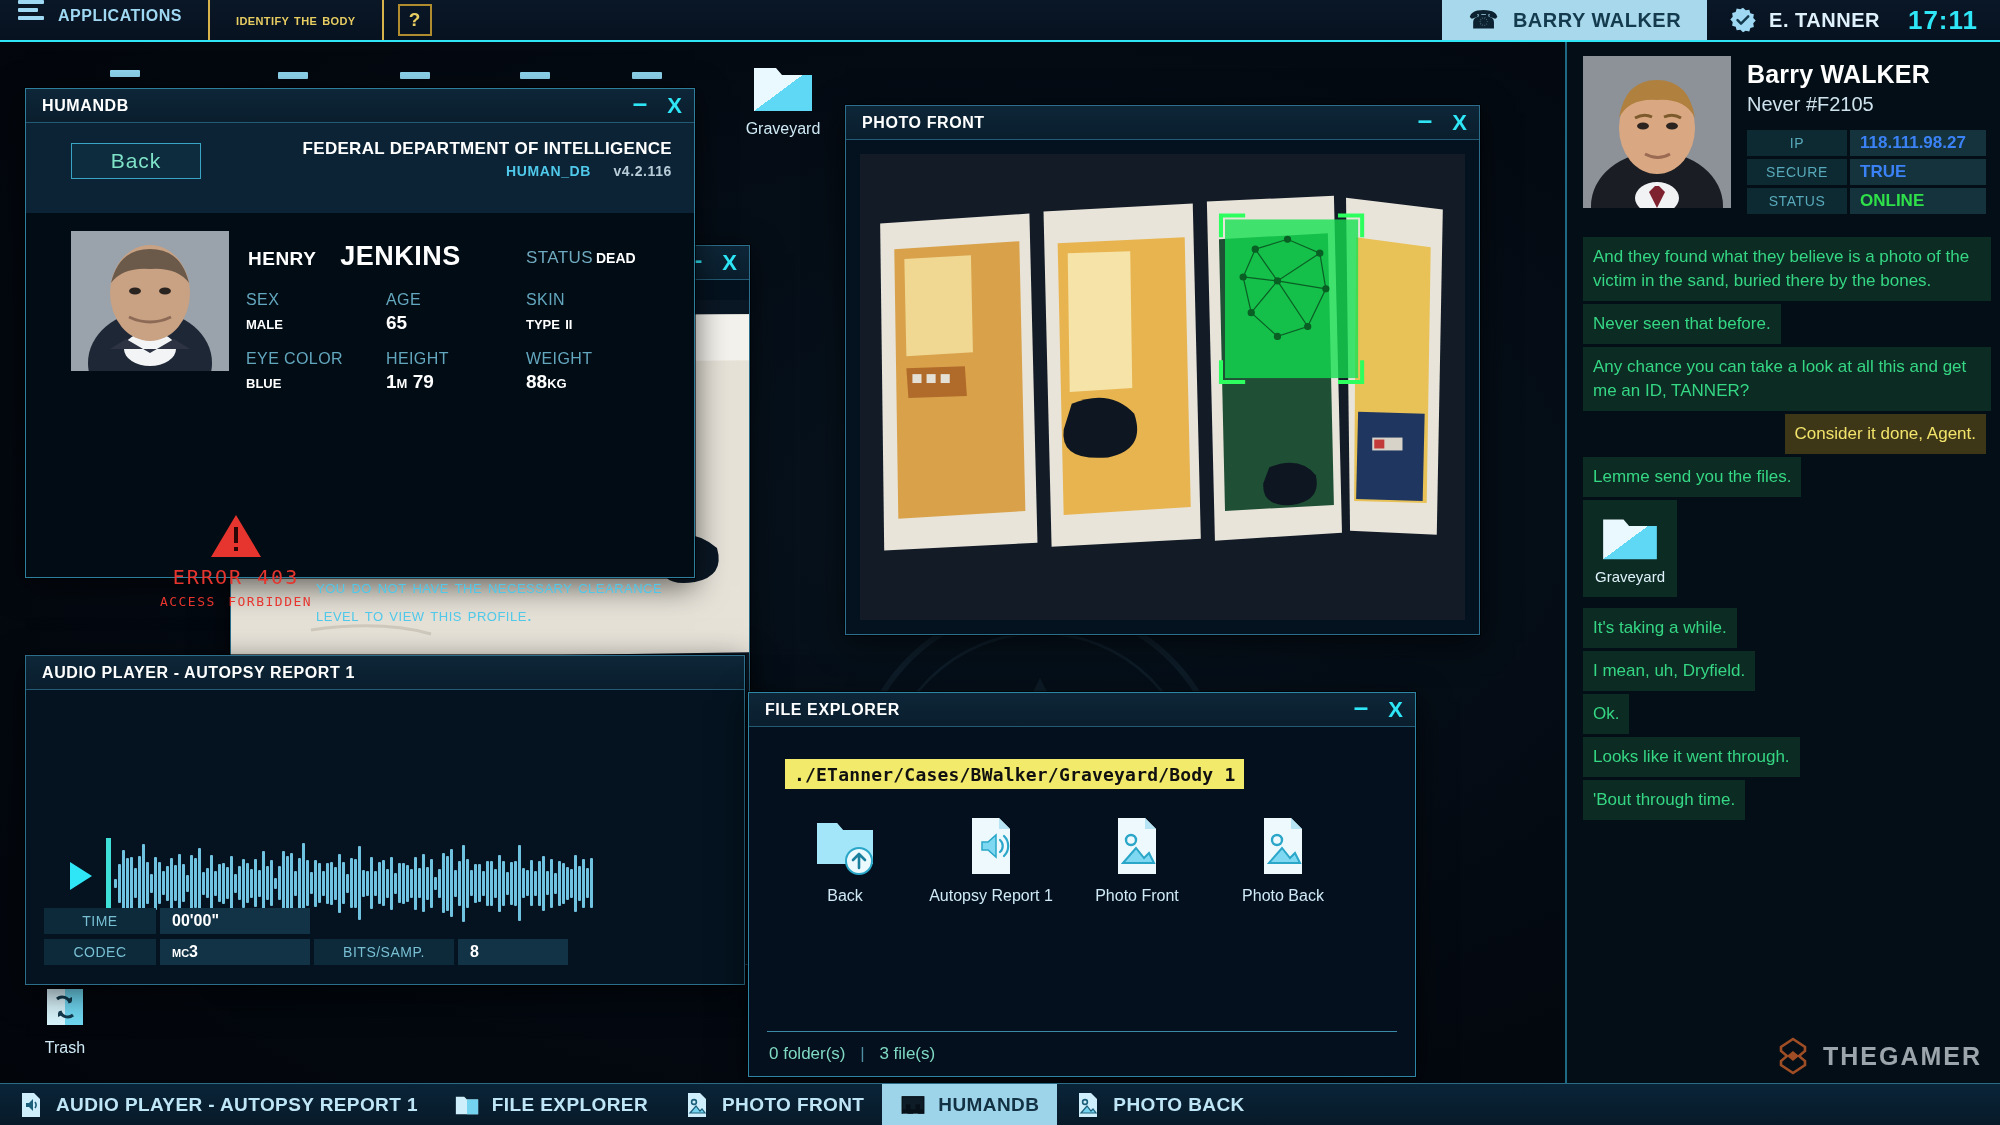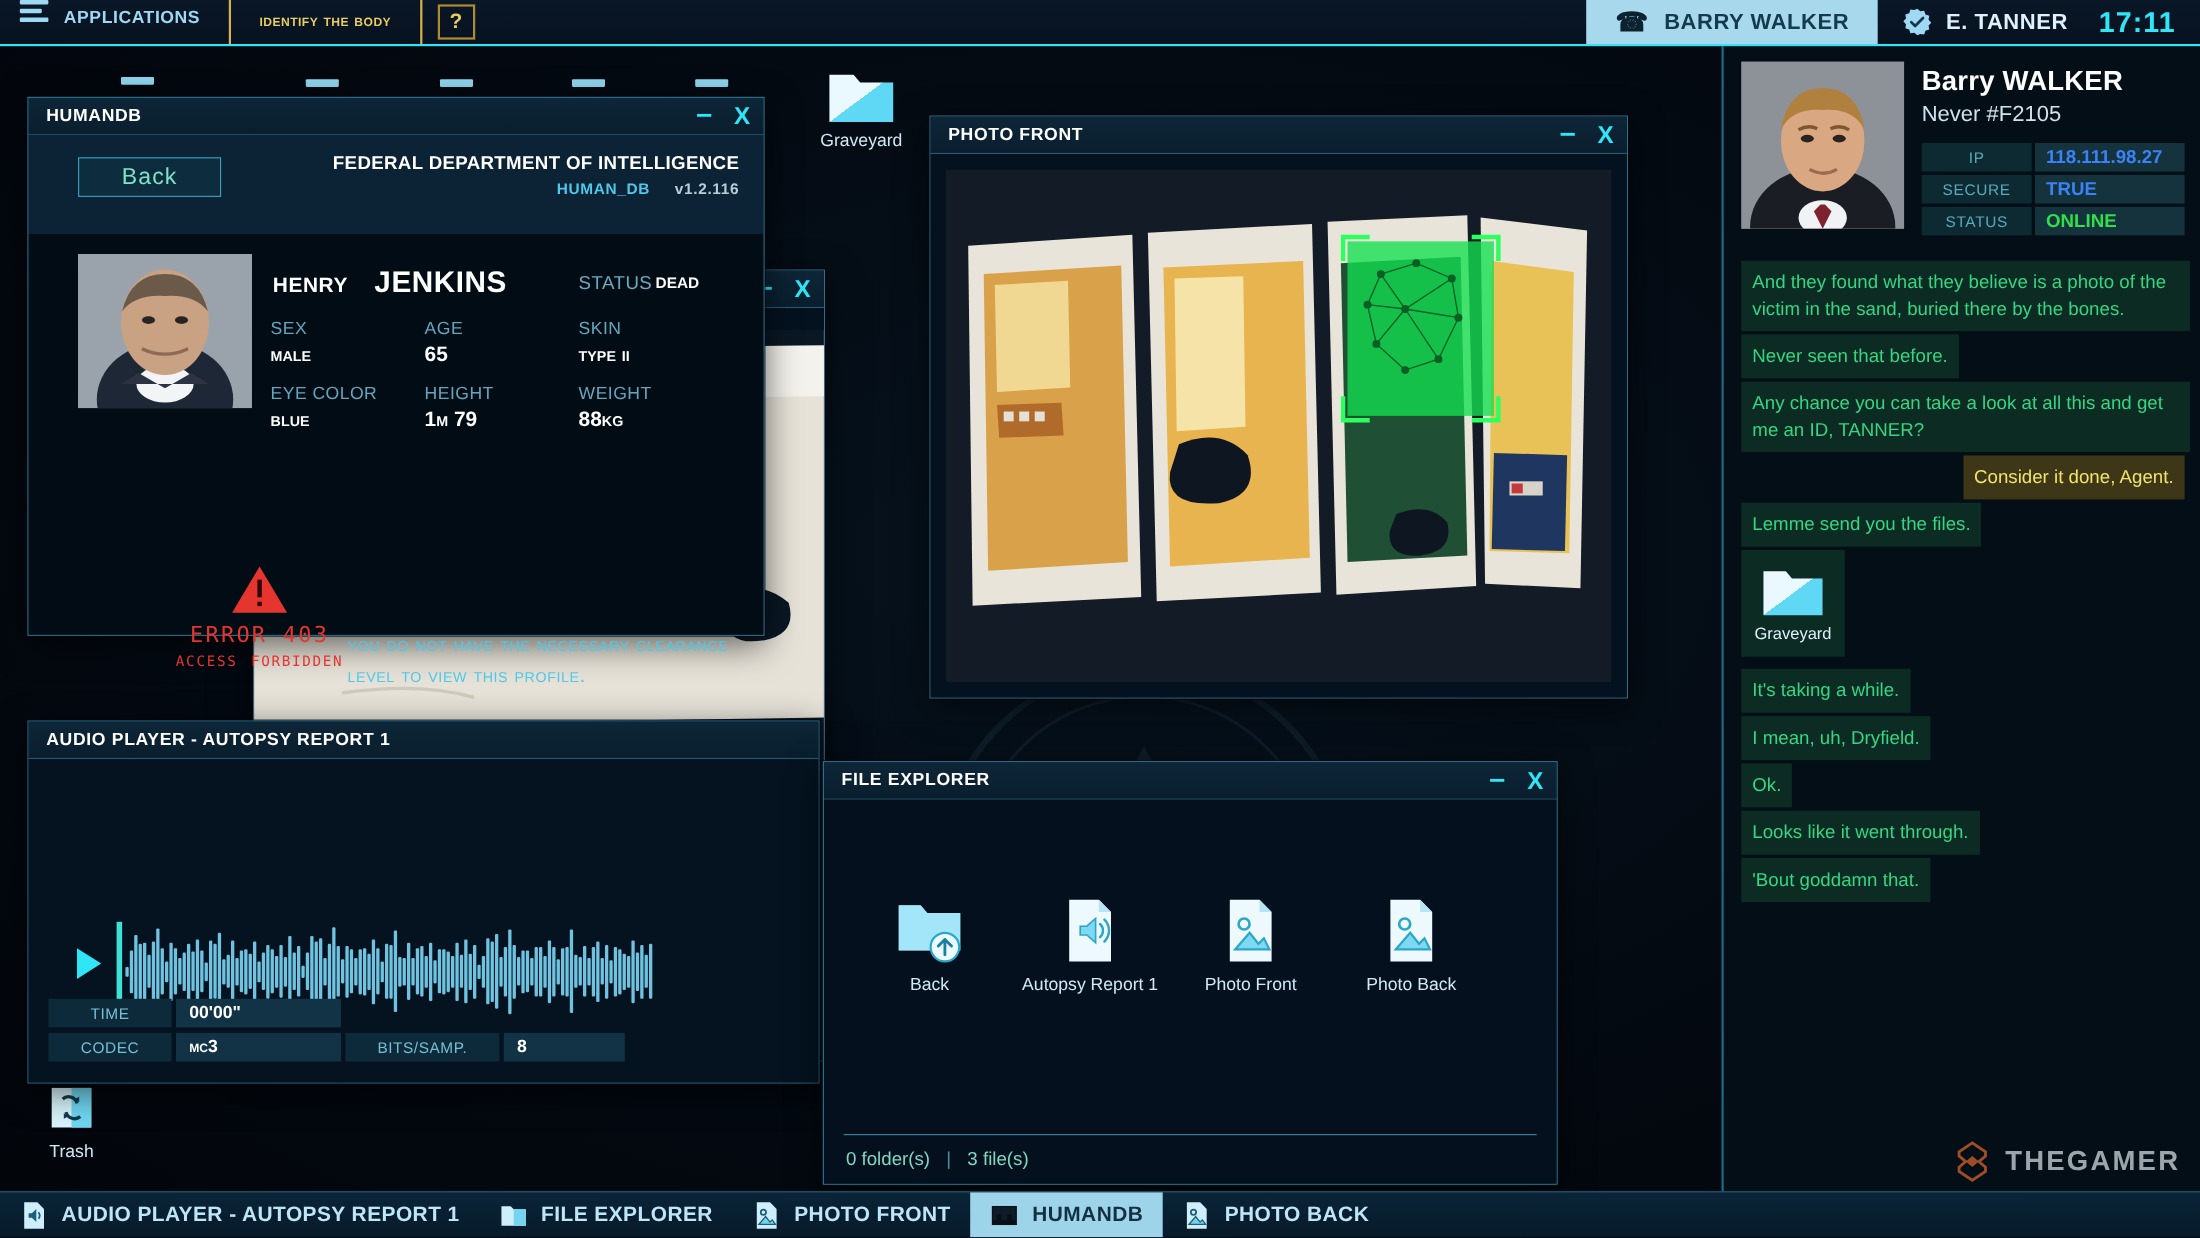--- a/index.html
+++ b/index.html
@@ -426,21 +426,21 @@
       </span>
     </div>
     <div class="body">
 
       <div class="db-back">Back</div>
 
       <div class="db-dept">
         <div class="l1">FEDERAL DEPARTMENT OF INTELLIGENCE</div>
         <div class="l2">
           <span>HUMAN_DB</span>
-          <span class="v">v1.2.116</span>
+          <span class="v">v4.2.116</span>
         </div>
       </div>
 
       <div class="db-photo">
         <svg viewBox="0 0 158 140" preserveAspectRatio="none">
           <rect width="158" height="140" fill="#9aa3ab"></rect>
           <ellipse cx="79" cy="132" rx="62" ry="52" fill="#1d2736"></ellipse>
           <ellipse cx="79" cy="118" rx="26" ry="17" fill="#f2f4f6"></ellipse>
           <ellipse cx="79" cy="62" rx="40" ry="48" fill="#c9a183"></ellipse>
           <path d="M40 52 q8 -34 39 -34 q31 0 39 34 q-12 -16 -39 -14 q-27 -2 -39 14z" fill="#6b5a4a"></path>
@@ -649,20 +649,21 @@
 
   <div class="win" id="fileexp">
     <div class="win-title">
       <span class="t">FILE EXPLORER</span>
       <span class="win-ctl">
         <span class="min">–</span>
         <span class="cls">X</span>
       </span>
     </div>
     <div class="body">
+      <div class="fe-path">./ETanner/Cases/BWalker/Graveyard/Body 1</div>
       <div class="fe-items">
 
         <div class="fe-item">
           <svg class="ic" viewBox="0 0 62 62">
             <path d="M3 8h20l6 7h30v34H3z" fill="#cfeefb"></path>
             <path d="M3 8h20l6 7h30v34H3z" fill="#7fe0f7" opacity=".55"></path>
             <circle cx="45" cy="46" r="13" fill="#eafaff" stroke="#2aa6c8" stroke-width="2"></circle>
             <path d="M45 53 L45 39 M45 39 L39 45 M45 39 L51 45" stroke="#1b7f9e" stroke-width="2.6" fill="none" stroke-linecap="round"></path>
           </svg>
           <span class="lbl">Back</span>
@@ -765,21 +766,21 @@
             <path d="M2 8h22l6 7h30v36H2z" fill="url(#fg2)"></path>
           </svg>
           <span class="lbl">Graveyard</span>
         </div>
       </div>
 
       <div class="msg">It's taking a while.</div>
       <div class="msg">I mean, uh, Dryfield.</div>
       <div class="msg">Ok.</div>
       <div class="msg">Looks like it went through.</div>
-      <div class="msg">'Bout goddamn that.</div>
+      <div class="msg">'Bout through time.</div>
     </div>
 
     <div class="tg-watermark">
       <svg width="40" height="38" viewBox="0 0 40 38">
         <path d="M20 2 L32 10 L32 14 L26 19 L32 24 L32 28 L20 36 L8 28 L8 24 L14 19 L8 14 L8 10 Z" fill="none" stroke="#d4622a" stroke-width="2.6"></path>
         <path d="M14 19 L20 14 L26 19 L20 24 Z" fill="#d4622a"></path>
       </svg>
       <span class="tgtxt">THEGAMER</span>
     </div>
   </div>

